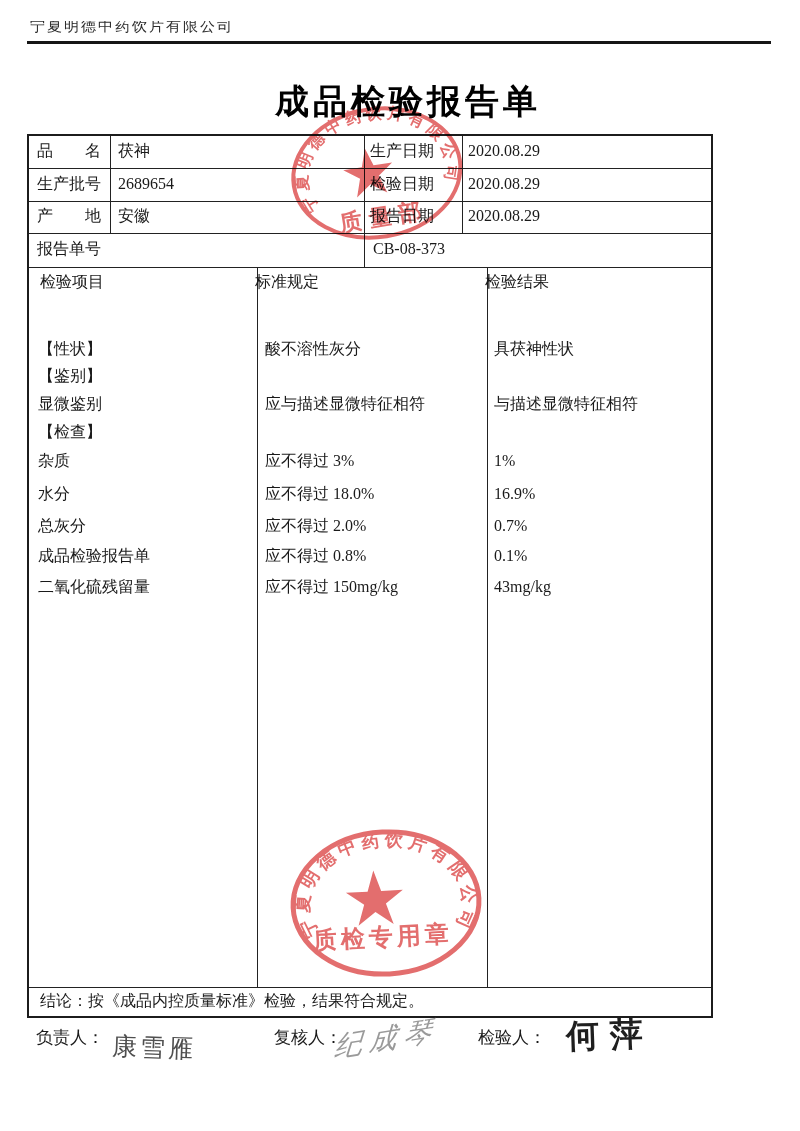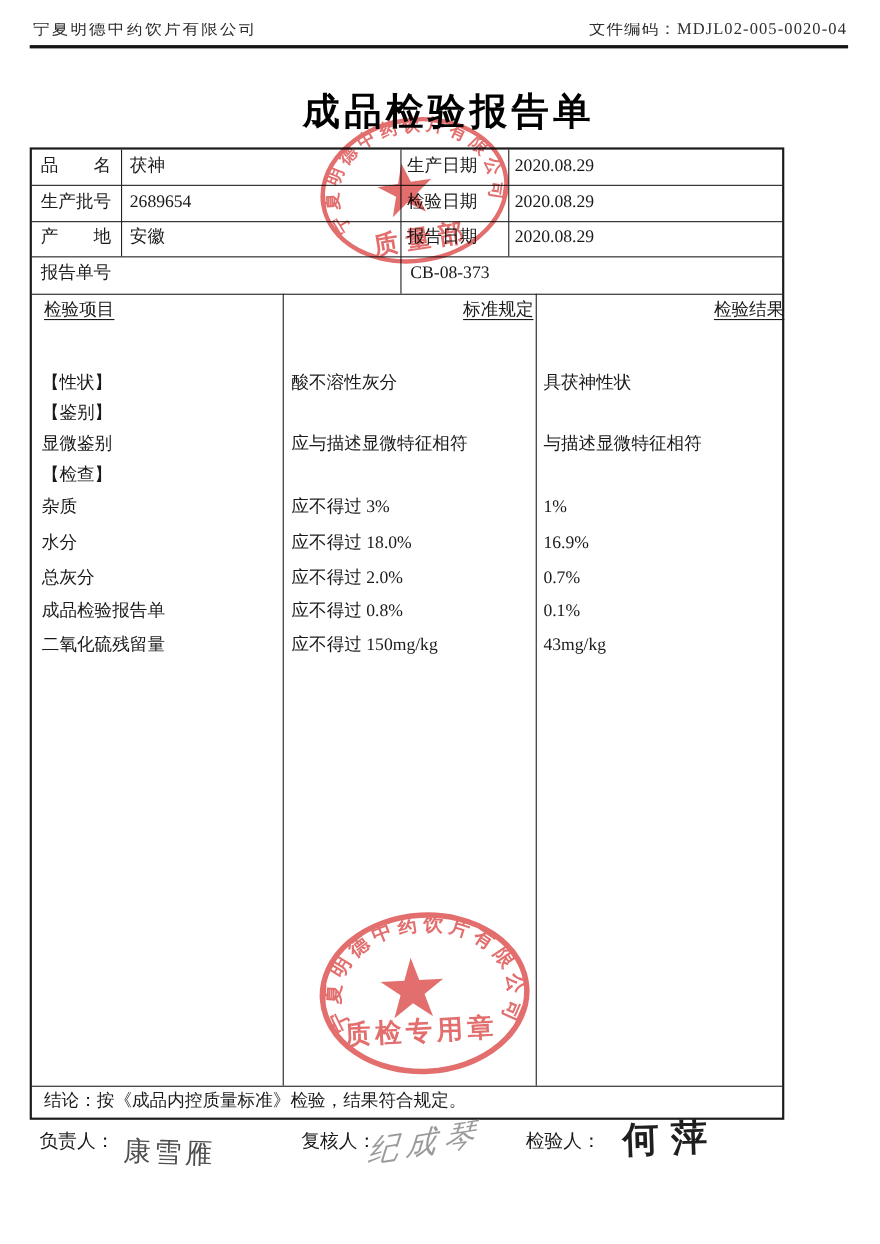--- a/index.html
+++ b/index.html
@@ -16,41 +16,40 @@
   
   .title{position:absolute;left:0;top:79px;width:100%;text-align:center;
     font-size:34px;font-weight:bold;letter-spacing:4px;color:#000;padding-left:8px;}
   
   .tbl{position:absolute;left:27px;top:134px;width:686px;height:884px;
     border:2px solid #1c1c1c;box-sizing:border-box;}
   .hl{position:absolute;left:0;right:0;height:1px;background:#222;}
   .vl{position:absolute;width:1px;background:#222;}
   
   .t{position:absolute;font-size:16px;line-height:18px;white-space:nowrap;}
-  .hdr{text-decoration:underline;text-underline-offset:4px;}
-  .cen{text-align:right;white-space:nowrap;}
+  .hdr{text-underline-offset:4px;}
+  .cen{text-align:left;white-space:nowrap;}
   
   .stamp{position:absolute;mix-blend-mode:multiply;opacity:.82;pointer-events:none;}
   
   .sig{position:absolute;font-size:17px;white-space:nowrap;}
   .sig-name{position:absolute;font-family:"Liberation Serif","DejaVu Serif",serif;white-space:nowrap;}
   .sig-n1{left:112px;top:1031px;font-size:25px;color:#4f4f4f;letter-spacing:3px;transform:rotate(2deg);}
   .sig-n2{left:334px;top:1020px;font-size:28px;color:#9a9a9a;font-style:italic;
           letter-spacing:7px;transform:rotate(-9deg) skewX(-14deg);}
   .sig-n3{left:566px;top:1013px;font-size:33px;color:#1f1f1f;font-weight:bold;
           letter-spacing:11px;transform:rotate(-2deg);}
 </style>
 </head>
 <body>
 
 <div class="sheet">
 
   <div class="pagehead">
     <span class="ph-left">宁夏明德中药饮片有限公司</span>
-    <span class="ph-right">文件编码：MDJL02-005-0020-04</span>
   </div>
   <div class="headrule"></div>
 
   <div class="title">成品检验报告单</div>
 
   <div class="tbl">
     <div class="hl" style="top:32px"></div>
     <div class="hl" style="top:65px"></div>
     <div class="hl" style="top:97px"></div>
     <div class="hl" style="top:131px"></div>

